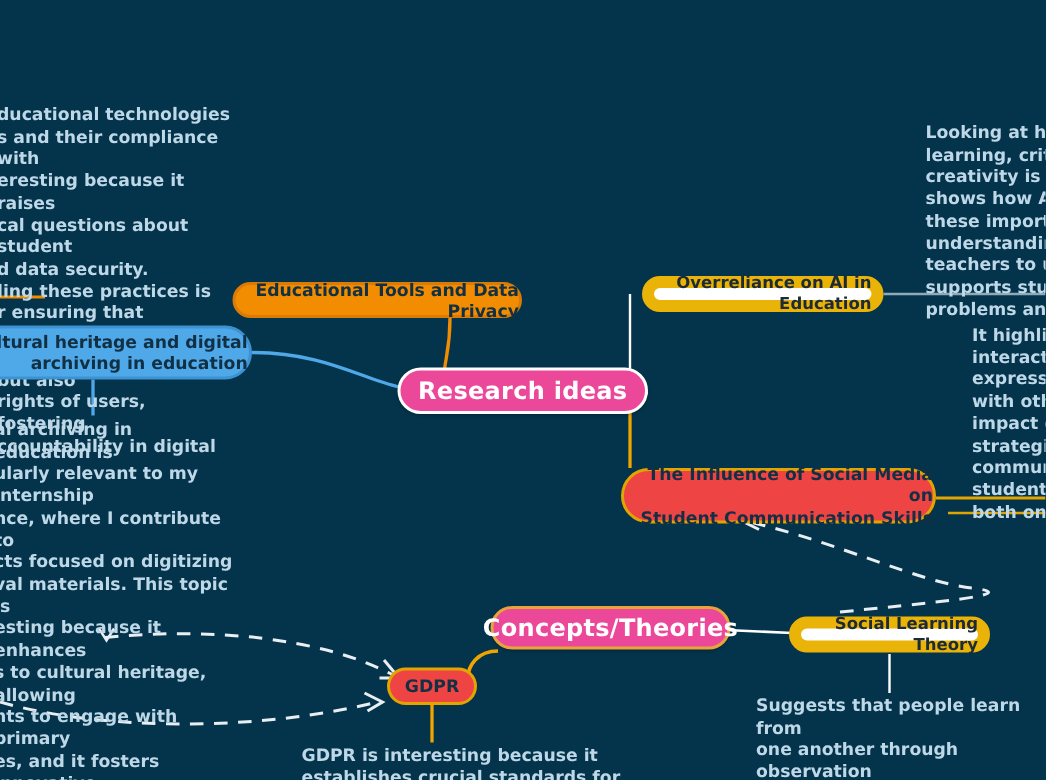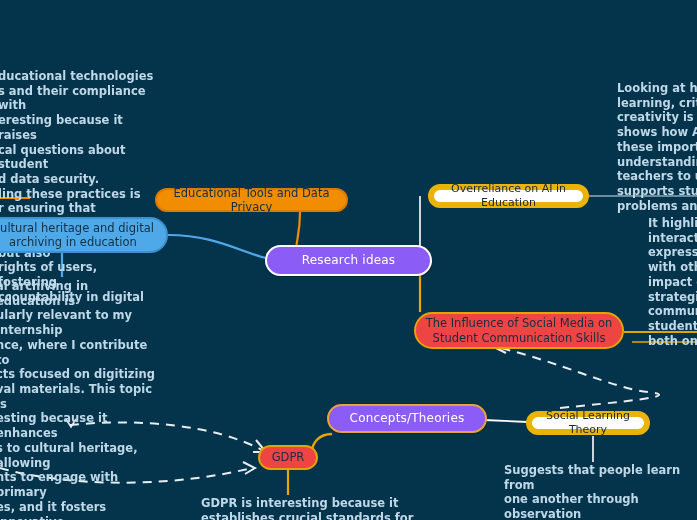--- a/index.html
+++ b/index.html
@@ -9,31 +9,32 @@
     font-family:"DejaVu Sans","Liberation Sans",sans-serif;
     -webkit-font-smoothing:antialiased;
   }
   .canvas{position:absolute;inset:0;}
   svg.edges{position:absolute;left:0;top:0;width:697px;height:520px;pointer-events:none;}
 
   .node{
     position:absolute;
     box-sizing:border-box;
     display:flex;align-items:center;justify-content:center;
-    text-align:center;
+    text-align:right;
     border-radius:999px;
     line-height:1.25;
     white-space:pre-line;
     z-index:5;
+    font-weight:bold;
   }
   .node-root{
-    background:#8b5cf6;
+    background:#ec4899;
     border:2px solid #FFFFFF;
     color:#FFFFFF;
-    font-size:12px;
+    font-size:16px;
     letter-spacing:.2px;
     box-shadow:0 1px 2px rgba(0,0,0,.25);
   }
   .node-root.alt{border:2px solid #E8A33D;}
   .node-orange{
     background:#F28C00;
     border:2px solid #D97B06;
     color:#123044;
     font-size:11.5px;
   }
@@ -44,21 +45,21 @@
     font-size:11.5px;
   }
   .node-blue{
     background:#4FA8E8;
     border:2px solid #3D93D2;
     color:#123044;
     font-size:11.5px;
   }
   .node-white{
     background:#FFFFFF;
-    border:6px solid #eab308;
+    border:8px solid #eab308;
     color:#1C2B36;
     font-size:11px;
   }
 
   .note{
     position:absolute;
     color:#BFD8E8;
     font-size:11.5px;
     line-height:1.28;
     white-space:pre-line;
@@ -137,21 +138,21 @@
   </div>
 
   <div class="node node-amber" style="left:258px;top:445px;width:60px;height:25px;">
     <span>GDPR</span>
   </div>
 
   <div class="node node-root alt" style="left:327px;top:404px;width:160px;height:29px;">
     <span>Concepts/Theories</span>
   </div>
 
-  <div class="node node-white" style="left:526px;top:411px;width:124px;height:24px;">
+  <div class="node node-white" style="left:526px;top:411px;width:134px;height:24px;">
     <span>Social Learning Theory</span>
   </div>
 
   <div class="note cut-left" style="left:-2px;top:69px;width:160px;">ducational technologies
 s and their compliance with
 eresting because it raises
 cal questions about student
 d data security.
 ling these practices is
 r ensuring that educational

